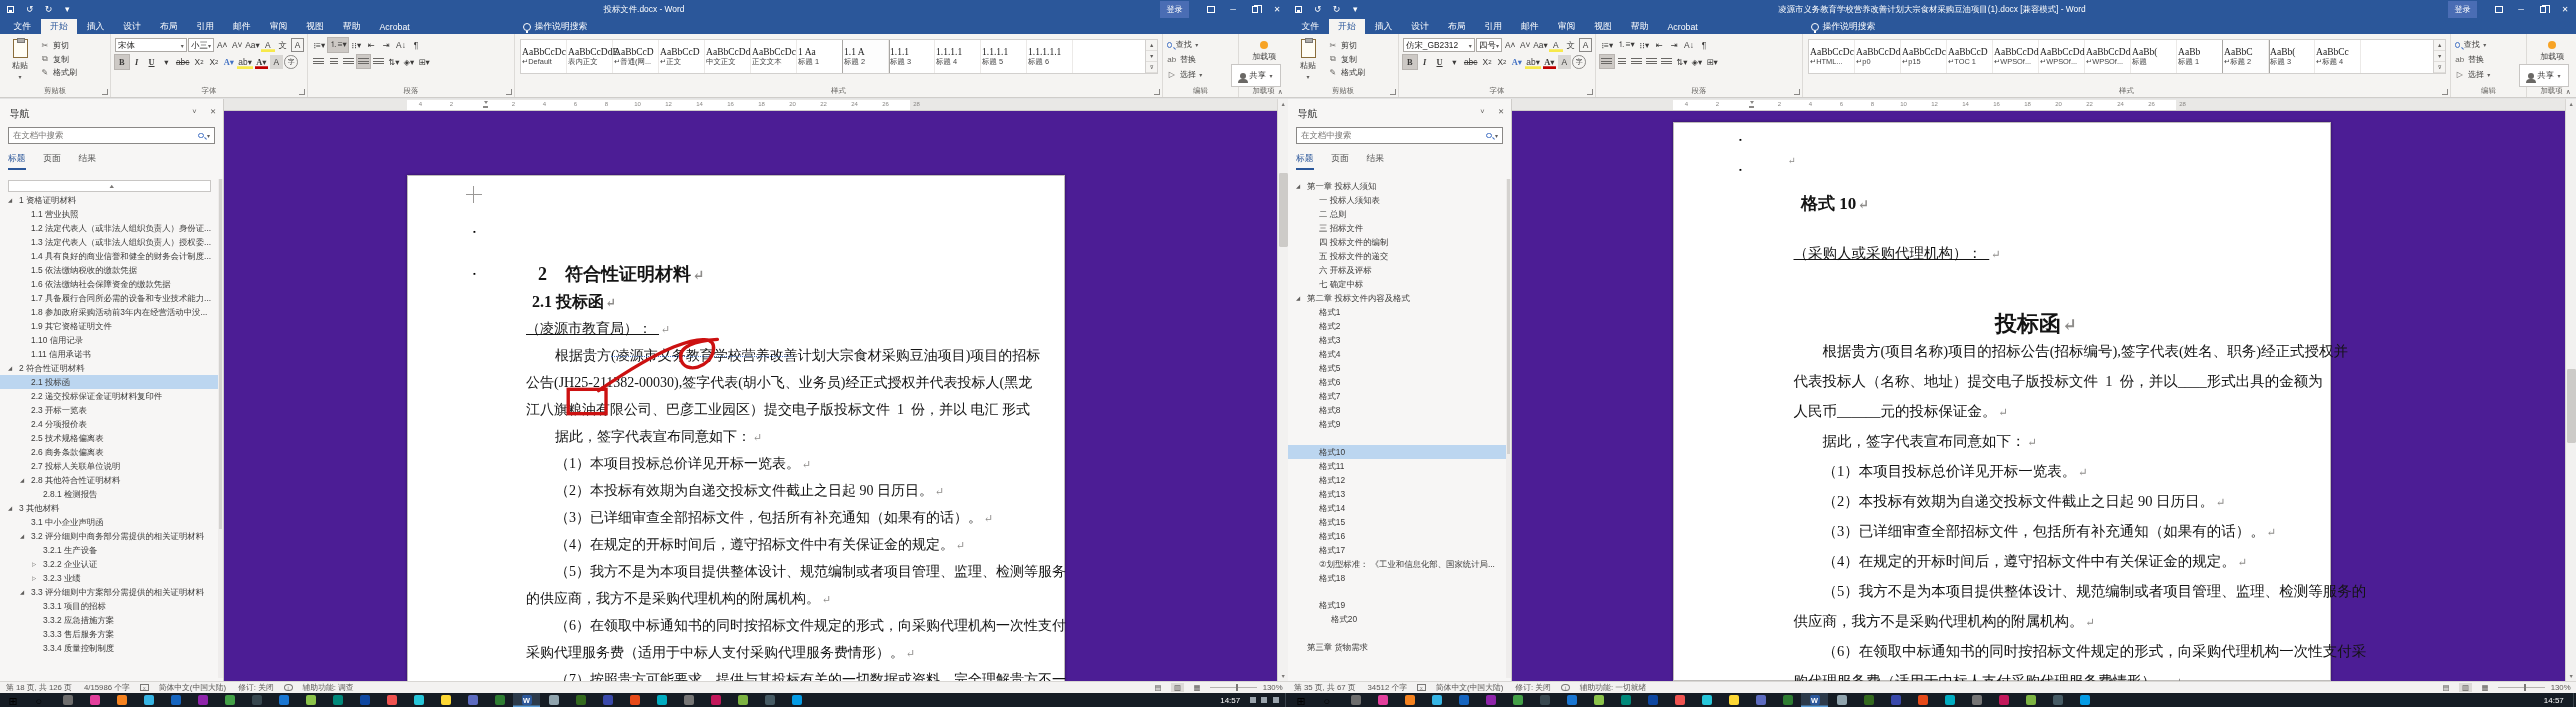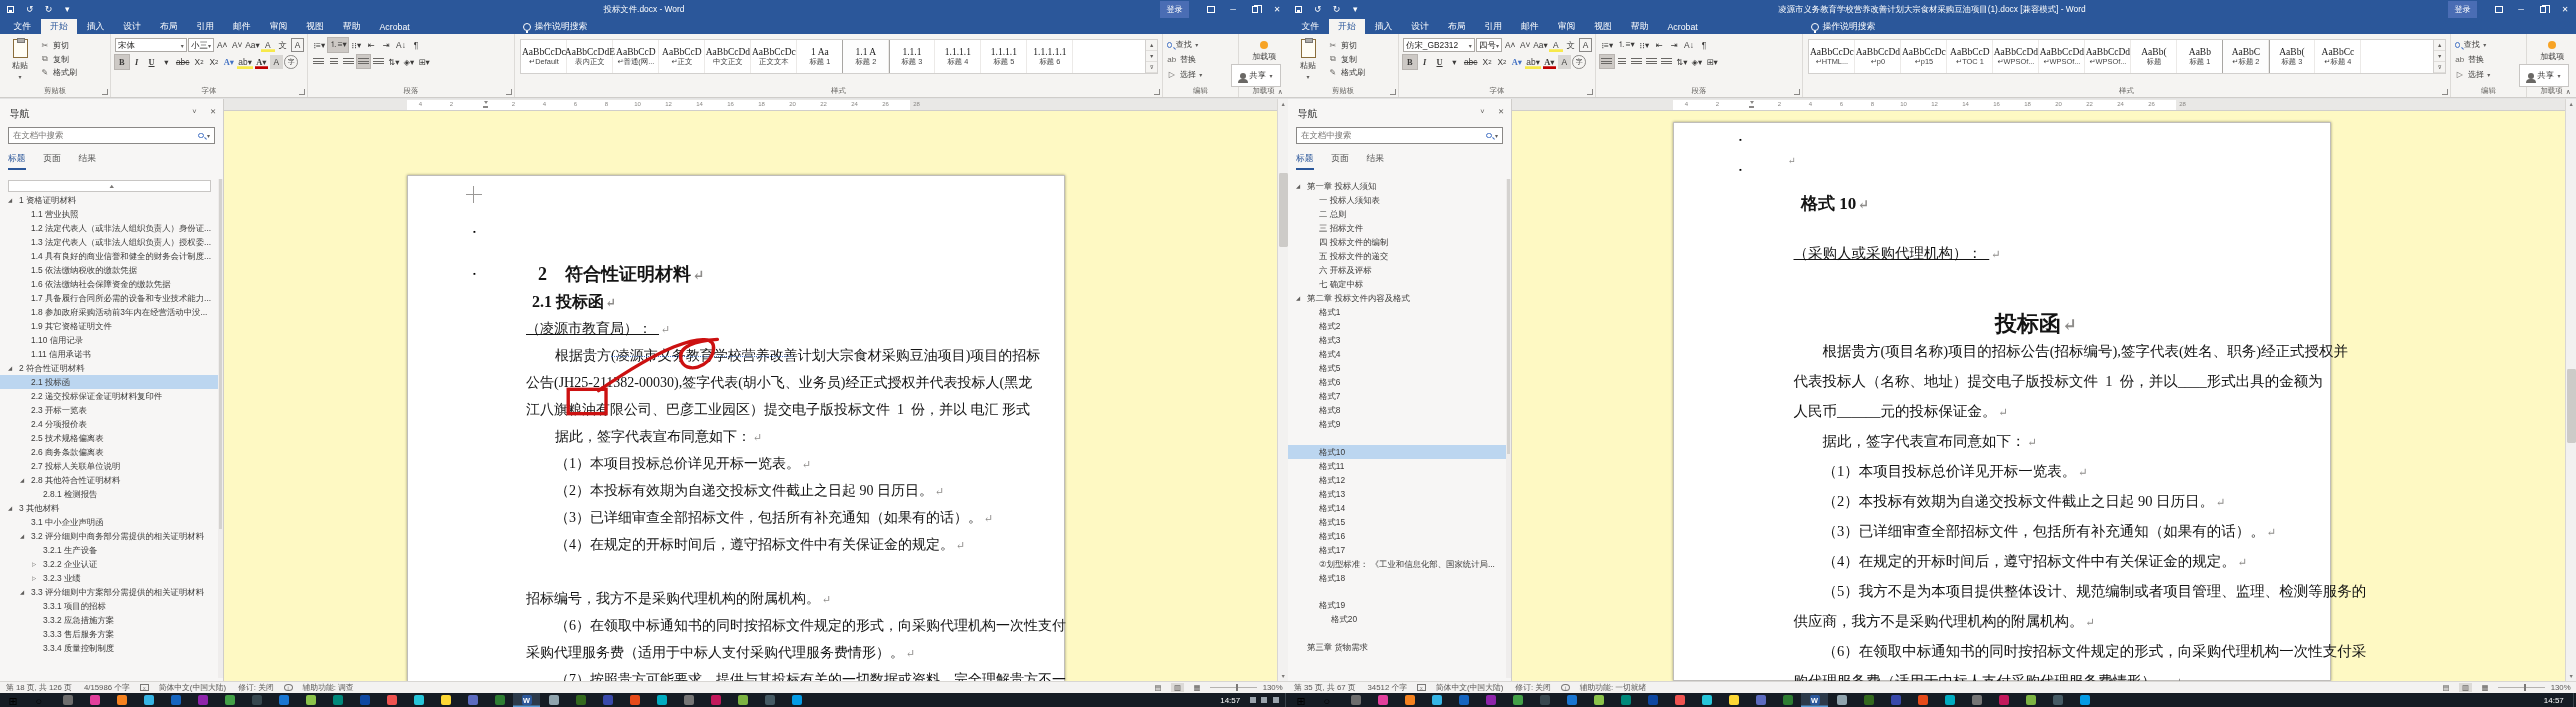--- a/index.html
+++ b/index.html
@@ -51,35 +51,35 @@
   .sub{font-size:6px;vertical-align:sub}.sup{font-size:6px;vertical-align:super}
   .ustyle{text-decoration:underline}
   .hlyellow{box-shadow:inset 0 -2.7px 0 #f7e94a}
   .redbar{box-shadow:inset 0 -2.7px 0 #c00000}
   .graybox{background:#d8d6d3;padding:0 2px}
   .g-para{width:207px;display:flex;flex-direction:column;gap:3.4px;padding-top:4px}
   .pline{width:10.8px;height:8px;background:repeating-linear-gradient(#6a6865 0 1px,transparent 1px 2.7px)}
   .pline.c{width:8px}
   .g-styles{flex:1;display:flex}
   .stiles{flex:1;background:#fff;border:0.7px solid #d2d0ce;margin:2.7px 0 12px 1.4px;display:flex;overflow:hidden}
-  .stile{width:46px;border-right:0.7px solid #eceae8;display:flex;flex-direction:column;align-items:center;justify-content:center;gap:0;padding:1.4px 0.7px}
+  .stile{width:46px;border-right:0.7px solid #eceae8;display:flex;flex-direction:column;align-items:flex-start;justify-content:center;gap:0;padding:1.4px 0.7px}
   .stile .pv{font-family:"Liberation Serif",serif;font-size:9.5px;color:#1a1a1a;white-space:nowrap}
   .stile .lb{font-size:7.4px;color:#444;white-space:nowrap;max-width:45px;overflow:hidden}
   .stile.sel{outline:1.4px solid #a8a6a3;background:#fdfdfd}
   .sarrows{width:11.5px;margin:2.7px 1.4px 12px 0;display:flex;flex-direction:column;border:0.7px solid #d2d0ce;border-left:none;background:#f5f4f2}
   .sarrows span{flex:1;display:flex;align-items:center;justify-content:center;font-size:5.4px;color:#605e5c;border-bottom:0.7px solid #e0dedb}
   .g-edit{width:76px;display:flex;flex-direction:column;gap:4px;padding-top:5.4px}
   .g-addin{width:49px;display:flex;flex-direction:column;align-items:center;gap:2.7px;padding-top:6.8px;font-size:8px;color:#3b3a39}
   .orangedot{width:8px;height:8px;border-radius:50%;background:#f7a325}
   .sharebox{position:absolute;right:6.8px;top:30px;width:50px;height:23px;border:0.7px solid #c8c6c4;background:#fff;display:flex;align-items:center;justify-content:center;gap:3.4px;font-size:8.4px;color:#3b3a39}
   .person{width:6px;height:6px;border-radius:50%;background:#6a6865;position:relative}
   .person::after{content:"";position:absolute;left:-2px;top:6px;width:10px;height:4.7px;border-radius:4.7px 4.7px 0 0;background:#6a6865}
   .collapse{position:absolute;right:5.4px;bottom:1.4px;font-size:6.8px;color:#605e5c}
   
-  .docarea{position:absolute;left:0;top:99px;right:0;bottom:26px;background:#fef9c3}
+  .docarea{position:absolute;left:0;top:99px;right:0;bottom:26px;background:#4c1d95}
   .ruler{position:absolute;left:224px;top:0;right:11.5px;height:12px;background:#e9e8e6;border-bottom:0.7px solid #d0cecb}
   .rulerband{position:absolute;top:1.4px;height:9.5px;background:#fff}
   .ticks{position:absolute;top:1.4px;height:9.5px;display:flex}
   .ticks span{width:31px;text-align:center;font-size:6px;color:#8a8886;line-height:9.5px}
   .indmark{position:absolute;top:2px;width:6px;height:7.4px}
   .indmark::before{content:"";position:absolute;left:0.7px;top:0;border:2.4px solid transparent;border-top:3.4px solid #8a8886}
   .indmark::after{content:"";position:absolute;left:0;bottom:0;width:5.4px;height:2.7px;background:#8a8886}
   
   .navpane{position:absolute;left:0;top:0;width:224px;bottom:0;background:#f7f6f5;border-right:0.7px solid #cfcdca}
   .nhead{position:absolute;left:9.5px;top:8px;font-size:10px;color:#333}
@@ -685,25 +685,25 @@
 
           <div class="dline ind">
             <span class="pbul"></span><span class="dt">（3）已详细审查全部招标文件，包括所有补充通知（如果有的话）。</span><span class="pmark">↵</span>
           </div>
 
           <div class="dline ind">
             <span class="pbul"></span><span class="dt">（4）在规定的开标时间后，遵守招标文件中有关保证金的规定。</span><span class="pmark">↵</span>
           </div>
 
           <div class="dline ind">
-            <span class="pbul"></span><span class="pmark"></span>
+            <span class="pbul"></span><span class="dt">（5）我方不是为本项目提供整体设计、规范编制或者项目管理、监理、检测等服务</span><span class="pmark"></span>
           </div>
 
           <div class="dline">
-            <span class="pbul"></span><span class="dt">招标编号，我方不是采购代理机构的附属机构。</span><span class="pmark">↵</span>
+            <span class="pbul"></span><span class="dt">的供应商，我方不是采购代理机构的附属机构。</span><span class="pmark">↵</span>
           </div>
 
           <div class="dline ind">
             <span class="pbul"></span><span class="dt">（6）在领取中标通知书的同时按招标文件规定的形式，向采购代理机构一次性支付</span><span class="pmark"></span>
           </div>
 
           <div class="dline">
             <span class="pbul"></span><span class="dt">采购代理服务费（适用于中标人支付采购代理服务费情形）。</span><span class="pmark">↵</span>
           </div>
 

